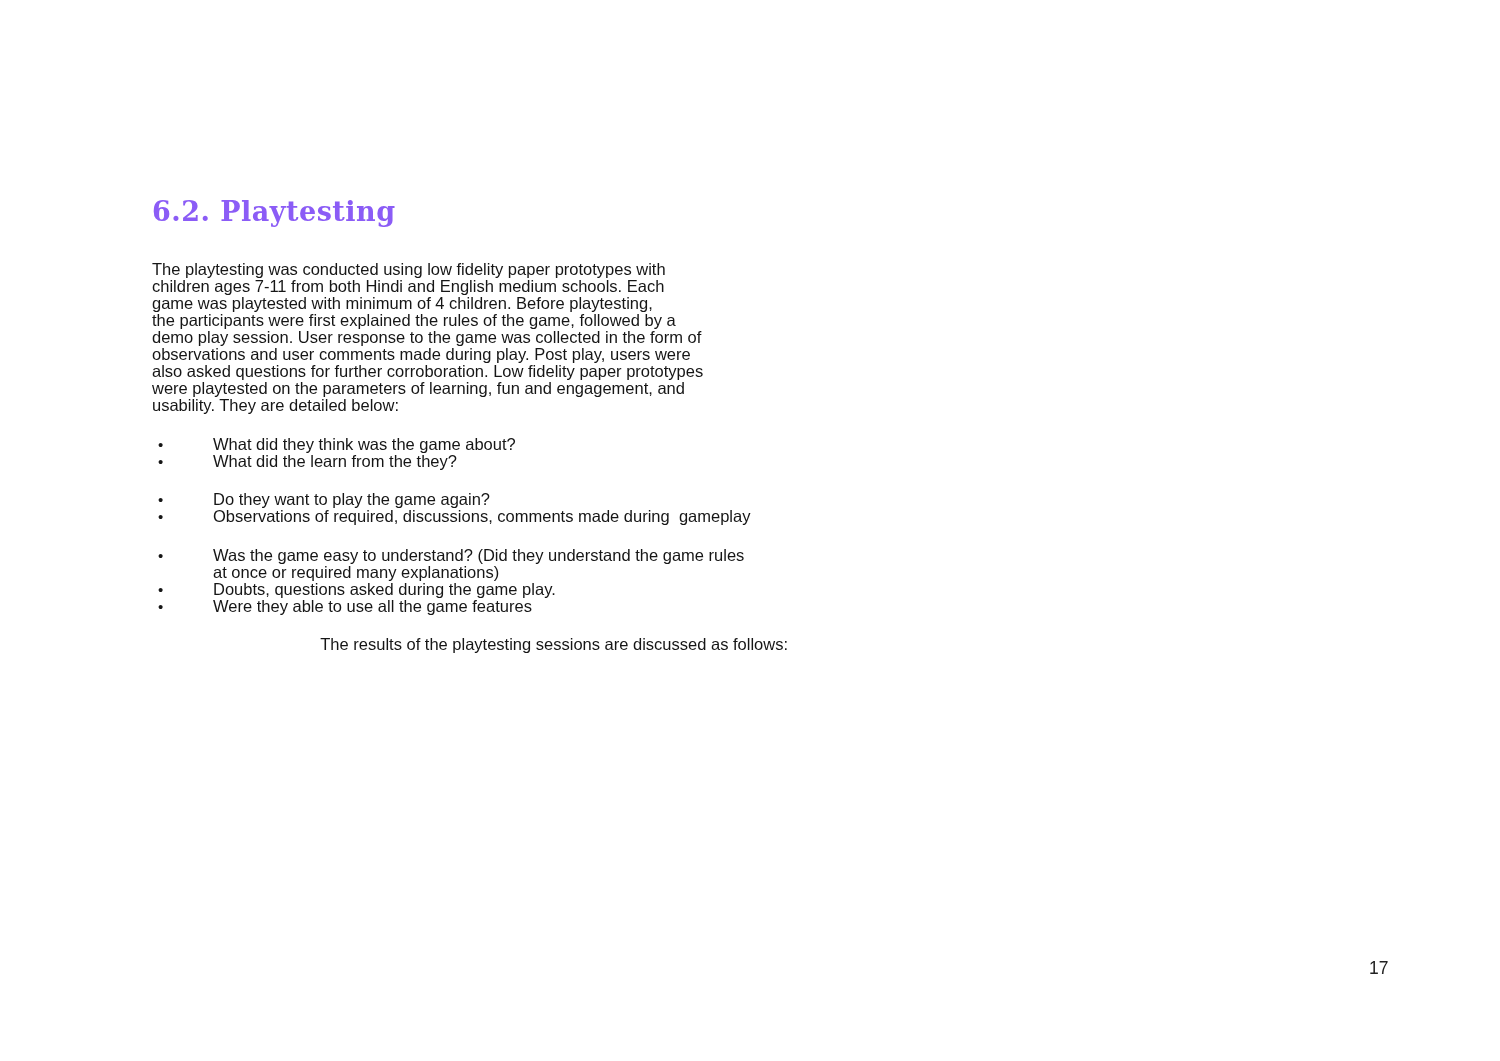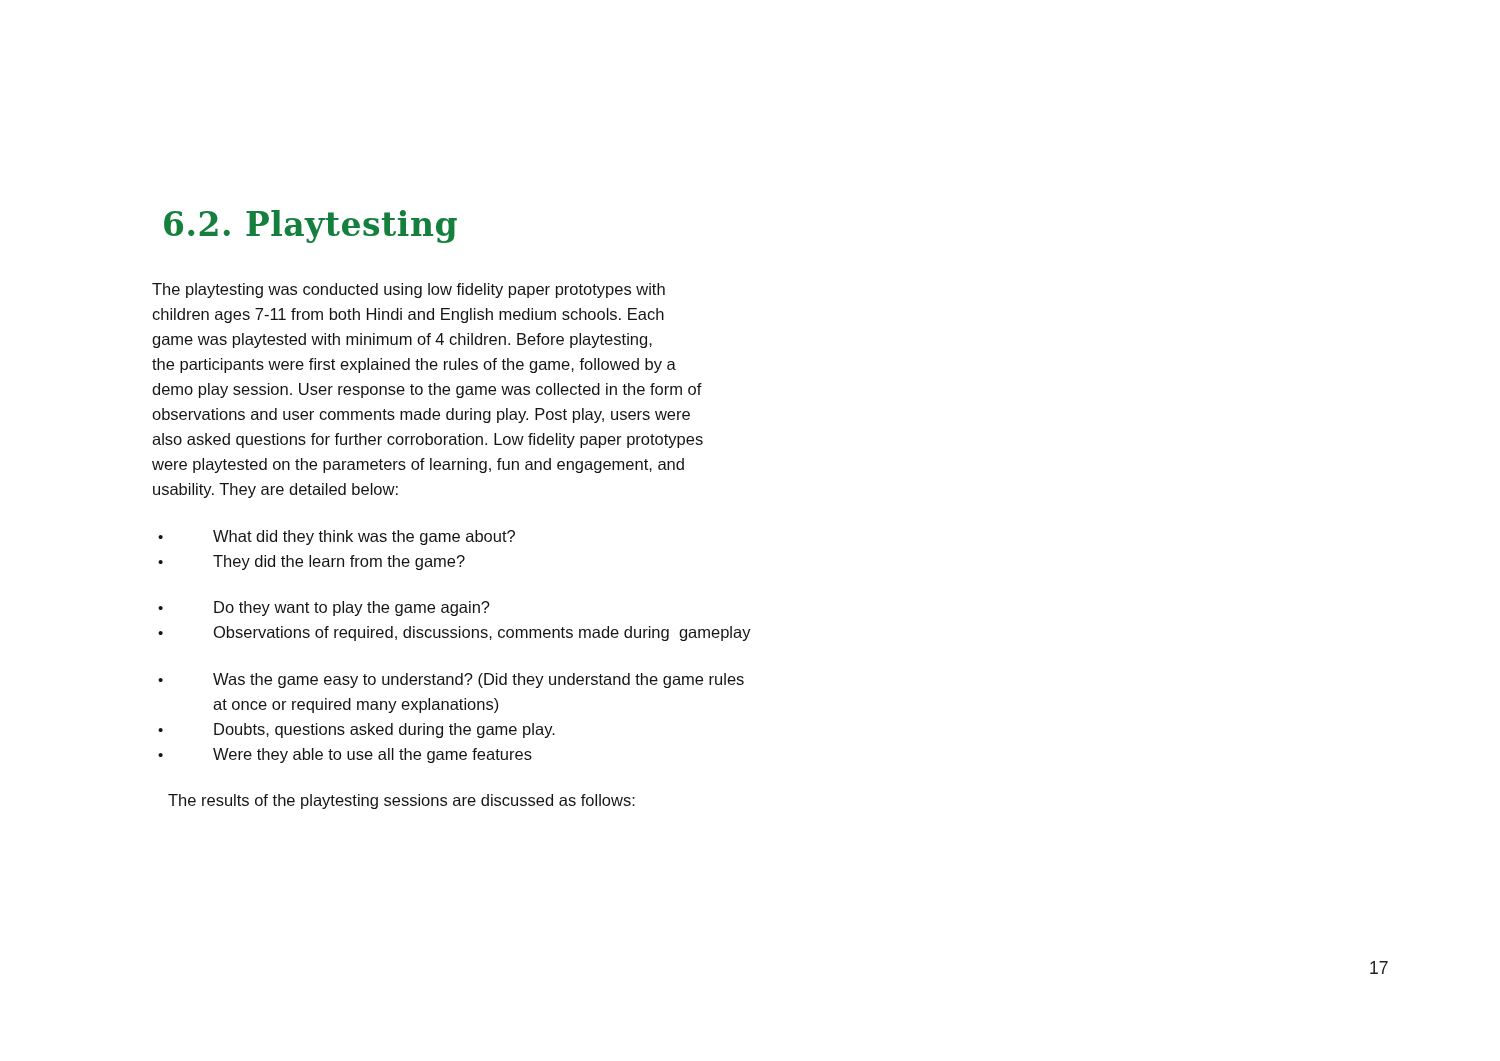--- a/index.html
+++ b/index.html
@@ -13,35 +13,35 @@
     height: 1061px;
     background: #ffffff;
     overflow: hidden;
     font-family: "Liberation Sans", sans-serif;
     color: #161616;
   }
   .heading {
     position: absolute;
     left: 150px;
     top: 194px;
-    margin: 12px;
+    margin: 2px;
     font-family: "DejaVu Serif", serif;
     font-weight: 800;
-    font-size: 33px;
+    font-size: 27px;
     line-height: 1.15;
     letter-spacing: 0.5px;
-    color: #15803d;
+    color: #8b5cf6;
   }
   .content {
     position: absolute;
     left: 152px;
-    top: 277px;
+    top: 261px;
     width: 640px;
     font-size: 16.5px;
-    line-height: 25px;
+    line-height: 17px;
   }
   .para {
     margin: 0 0 21.5px 0;
     white-space: pre-wrap;
   }
   .section {
     margin: 0 0 21.5px 0;
   }
   .section-title {
     font-weight: bold;
@@ -61,22 +61,23 @@
     padding-left: 6px;
     box-sizing: border-box;
     font-size: 15px;
   }
   ul.bullets .li-text {
     flex: 1 1 auto;
     white-space: pre-wrap;
     margin-left: 30px;
   }
   .closing {
-    margin: 16px;
+    margin: 4px;
     white-space: pre-wrap;
+    text-align: right;
   }
   .page-number {
     position: absolute;
     left: 1369px;
     top: 958px;
     font-size: 17.5px;
     color: #222222;
     text-align: center;
   }
 </style>
@@ -100,21 +101,21 @@
 usability. They are detailed below:</p>
 
     <div class="section">
       <ul class="bullets">
         <li>
           <span class="marker">•</span>
           <span class="li-text">What did they think was the game about?</span>
         </li>
         <li>
           <span class="marker">•</span>
-          <span class="li-text">They did the learn from the game?</span>
+          <span class="li-text">What did the learn from the they?</span>
         </li>
       </ul>
     </div>
 
     <div class="section">
       <ul class="bullets">
         <li>
           <span class="marker">•</span>
           <span class="li-text">Do they want to play the game again?</span>
         </li>

